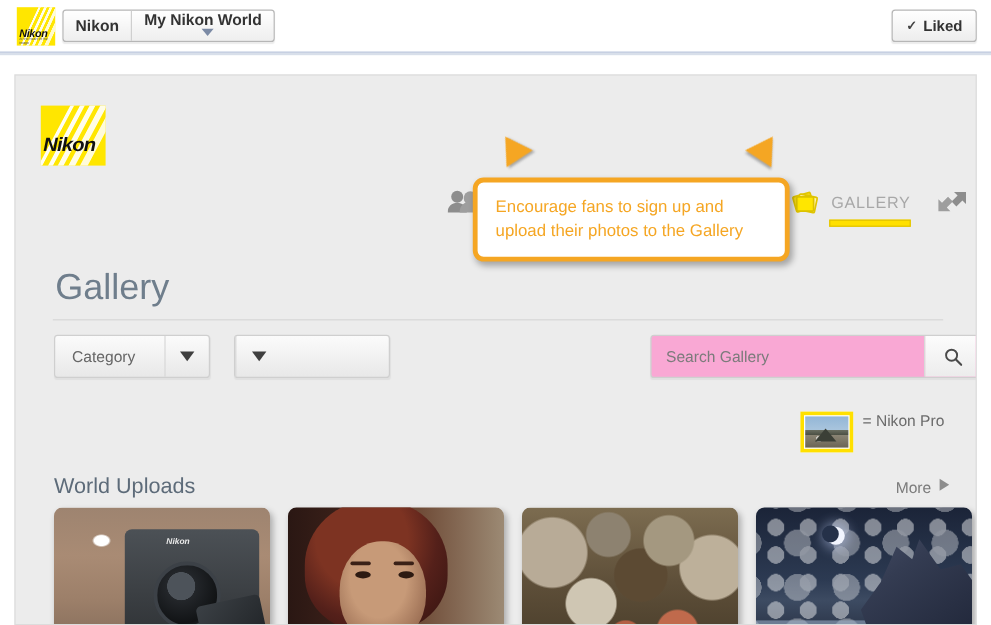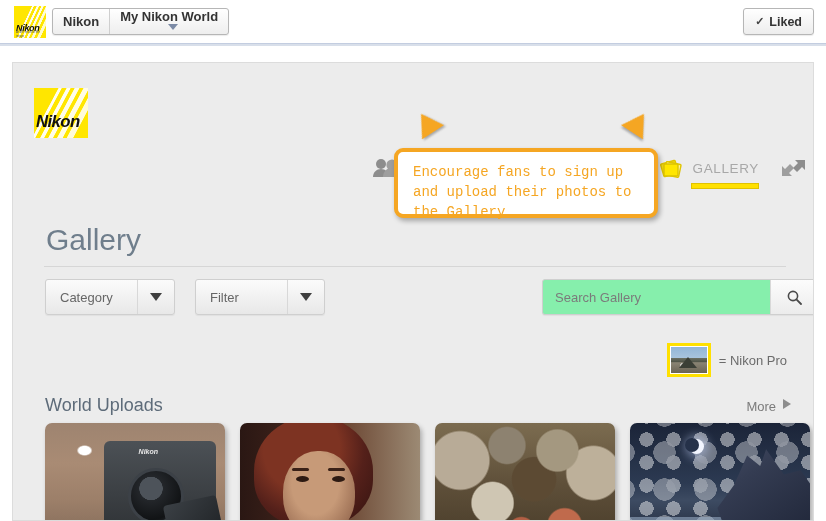--- a/index.html
+++ b/index.html
@@ -154,41 +154,41 @@
   .dd-filter { width: 130px; }
   .dd-filter .dd-label { width: 92px; }
   .dd-sort { width: 182px; }
   .dd-sort .dd-label { width: 144px; }
 
   .search-wrap {
     position: absolute; left: 529px; top: 216px;
     width: 276px; height: 36px;
     display: flex;
     border: 1px solid #cfcfcf; border-radius: 3px;
-    background: #86efac;
+    background: #f9a8d4;
     box-shadow: 0 1px 1px rgba(0,0,0,.05);
     overflow: hidden;
   }
   .search-input {
     flex: 1; border: none; outline: none; background: transparent;
     padding: 0 12px; font-size: 13px; color: #666;
     font-family: "Liberation Sans", sans-serif;
   }
   .search-input::placeholder { color: #7b7b7b; }
   .search-btn {
     width: 47px; border: none; border-left: 1px solid #d8d8d8;
     background: linear-gradient(#fcfcfc, #ececec);
     display: flex; align-items: center; justify-content: center;
     cursor: pointer;
   }
 
   
   .pro-legend {
     position: absolute; right: 26px; top: 280px;
-    display: flex; align-items: center;
+    display: flex; 
   }
   .pro-thumb {
     width: 36px; height: 26px;
     border: 3px solid #ffe000; background: #fff;
     padding: 1px; margin-right: 8px;
     box-sizing: content-box;
   }
   .pro-thumb-inner {
     width: 100%; height: 100%;
     background:
@@ -337,21 +337,20 @@
 
   
   .callout {
     position: absolute; left: 394px; top: 148px;
     width: 264px; height: 70px;
     background: #ffffff;
     border: 4px solid #f5a623;
     border-radius: 9px;
     box-shadow: 2px 3px 5px rgba(0,0,0,.3);
     z-index: 40;
-    font-family: Liberation Mono, monospace;
   }
   .callout-text {
     position: absolute; left: 15px; top: 10px; right: 10px;
     font-size: 14px; line-height: 20px; color: #f5a623;
   }
   .arrow {
     position: absolute; z-index: 39;
     width: 0; height: 0;
   }
   .arrow-left {
@@ -461,21 +460,20 @@
     <div class="title-rule"></div>
 
     <div class="filters">
       <div class="dropdown dd-category">
         <span class="dd-label">Category</span>
         <span class="dd-arrow">
             <i></i>
           </span>
       </div>
       <div class="dropdown dd-filter">
-        <span class="dd-label">Filter</span>
         <span class="dd-arrow">
             <i></i>
           </span>
       </div>
     </div>
 
     <div class="search-wrap">
       <input class="search-input" type="text" placeholder="Search Gallery" style="">
       <button class="search-btn">
         <svg width="15" height="15" viewBox="0 0 15 15">

